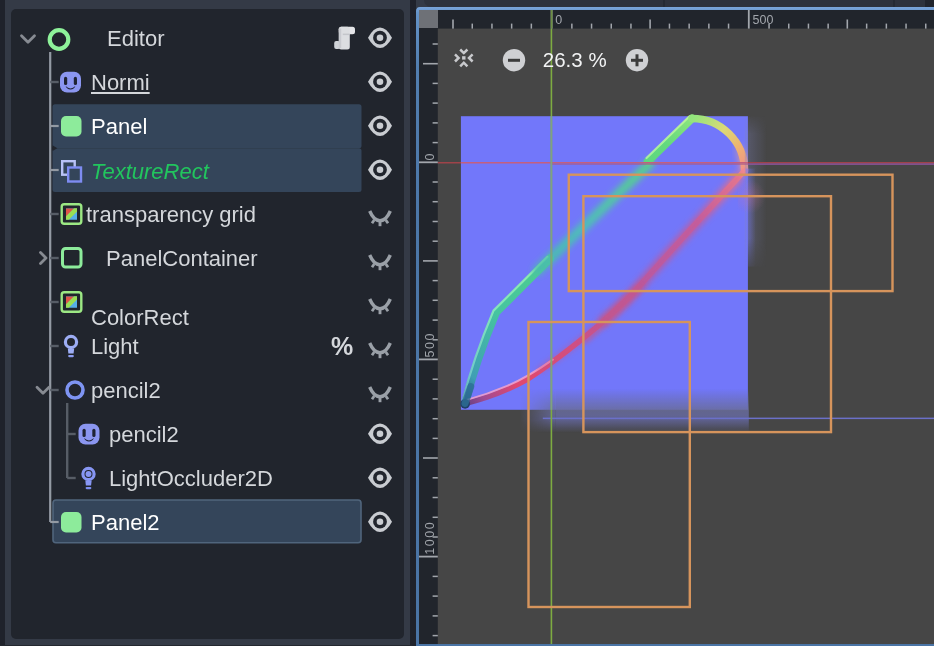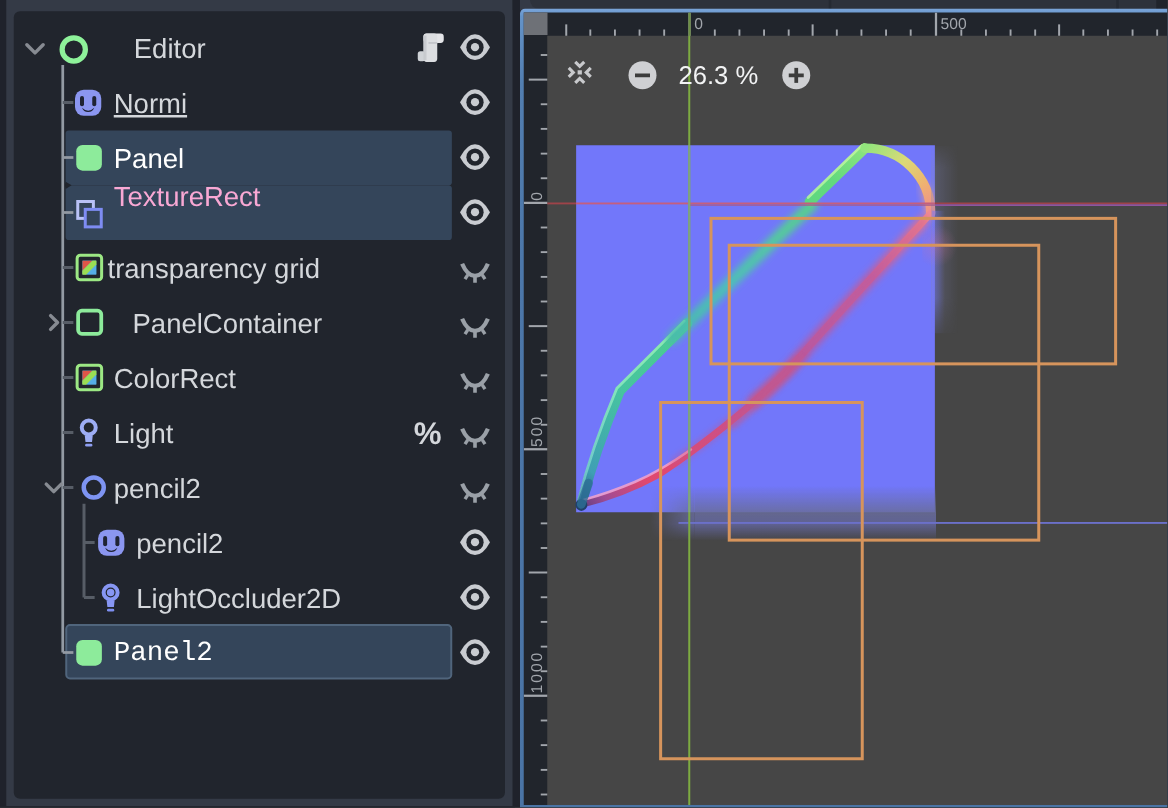--- a/index.html
+++ b/index.html
@@ -394,21 +394,21 @@
   </g>
   <use href="#eyec" y="44"></use>
   <use href="#eyec" y="88"></use>
   <use href="#eyec" y="132"></use>
   <use href="#eyec" y="176"></use>
 </svg>
 
 <div class="lbl" style="left:74px;top:27px;margin-left:33px;">Editor</div>
 <div class="lbl" style="left:91px;top:71px;text-decoration:underline;">Normi</div>
 <div class="lbl" style="left:91px;top:115px;color:#ffffff;">Panel</div>
-<div class="lbl" style="left:91px;top:146px;color:#f9a8d4;">TextureRect</div>
+<div class="lbl" style="left:91px;top:160px;color:#22c55e;font-style:italic;">TextureRect</div>
 <div class="lbl" style="left:86px;top:203px;">transparency grid</div>
 <div class="lbl" style="left:106px;top:247px;">PanelContainer</div>
-<div class="lbl" style="left:91px;top:291px;">ColorRect</div>
+<div class="lbl" style="left:91px;top:306px;">ColorRect</div>
 <div class="lbl" style="left:91px;top:335px;">Light</div>
 <div class="lbl" style="left:91px;top:379px;">pencil2</div>
 <div class="lbl" style="left:109px;top:423px;">pencil2</div>
 <div class="lbl" style="left:109px;top:467px;">LightOccluder2D</div>
-<div class="lbl" style="left:91px;top:511px;color:#fff;font-family:Liberation Mono, monospace;">Panel2</div>
+<div class="lbl" style="left:91px;top:511px;color:#fff;">Panel2</div>
 
 </body></html>

